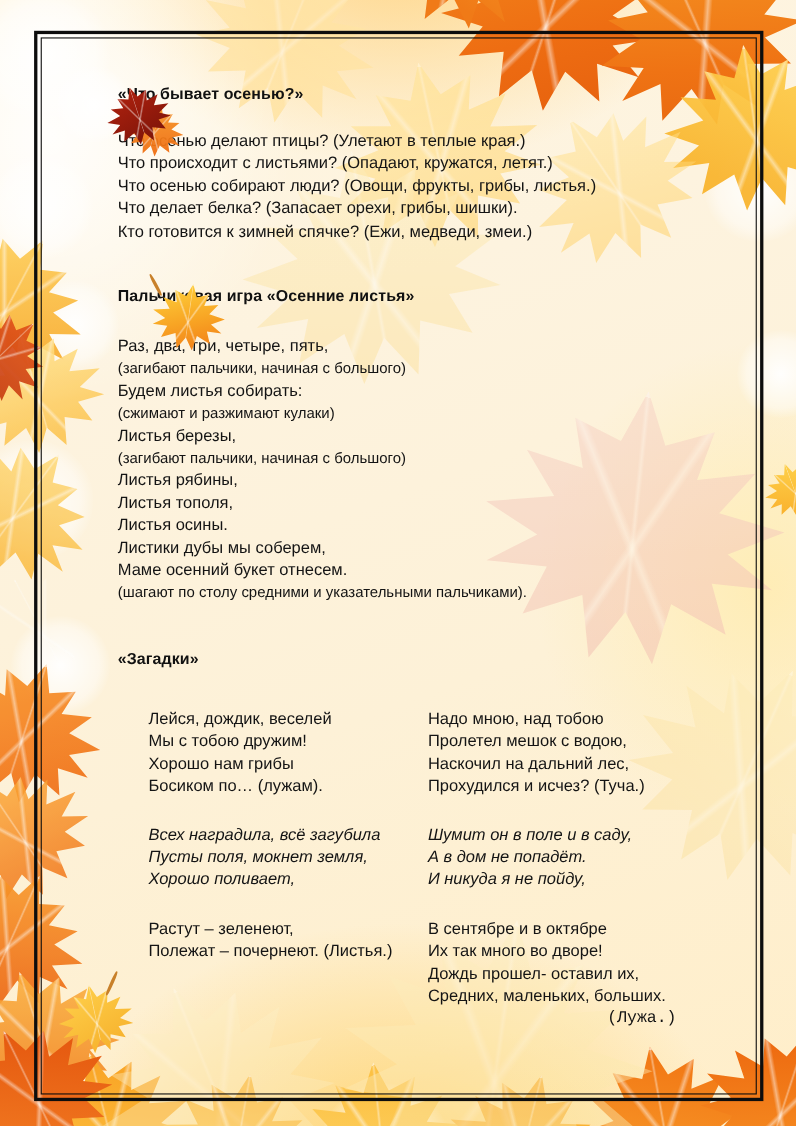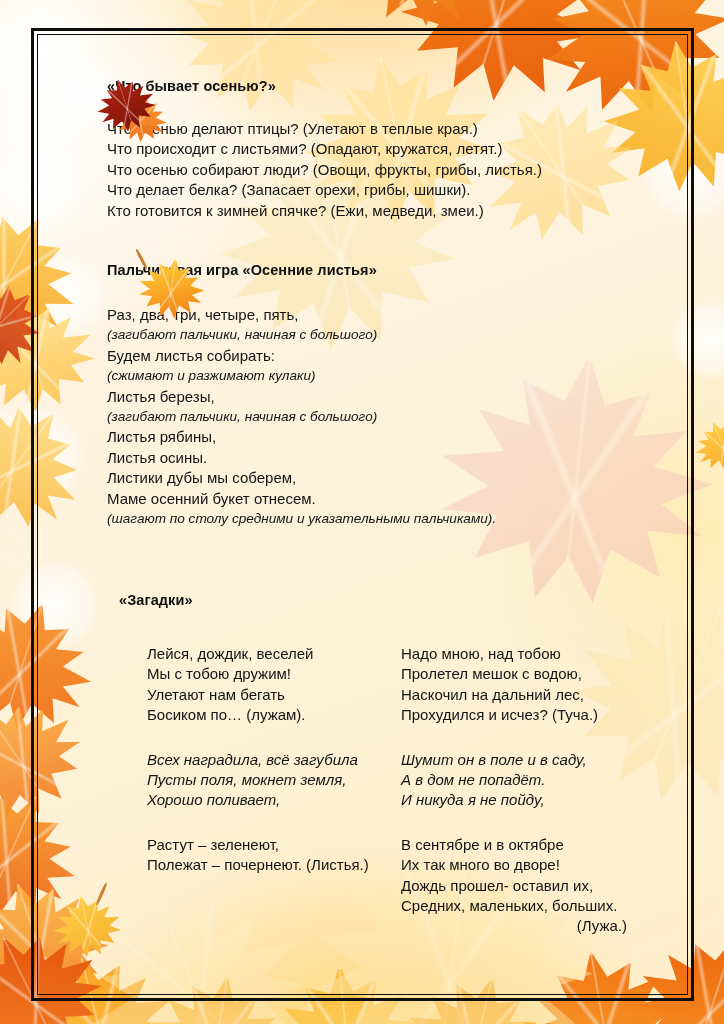--- a/index.html
+++ b/index.html
@@ -111,41 +111,40 @@
   h2.centered { text-align: left; }
 
   p.line {
     margin: 0;
     font-size: 15px;
     line-height: 20.4px;
     color: #141414;
     white-space: pre;
   }
   p.line.ital {
-    font-style: italic;
     font-size: 13.6px;
     line-height: 20.4px;
   }
   .riddle-row {
     position: relative;
     display: flex;
   }
   .riddle-col {
     box-sizing: border-box;
   }
   .riddle-col.left  { width: 290px; padding-left: 28px; }
   .riddle-col.right { width: 330px; padding-left: 10px; }
   .riddle-col p {
     margin: 0;
     font-size: 15px;
     line-height: 20.4px;
     color: #141414;
     white-space: pre;
   }
-  .riddle-col p.right-align { text-align: right; padding-right: 72px; }
+  .riddle-col p.right-align { text-align: right; padding-right: 72px; font-family: Liberation Mono, monospace; }
 </style>
 </head>
 <body>
 
 <div class="page">
 
   <div>
 
     <div class="bokeh" style="left:-20px; top:-10px; width:120px; height:120px;"></div>
     <div class="bokeh" style="left:50px; top:60px; width:70px; height:70px;"></div>
@@ -222,37 +221,38 @@
     <div class="section" style="left:70px; top:228px; width:560px;">
       <h2 class="section-title centered">Пальчиковая игра «Осенние листья»</h2>
       <div style="margin-top:27px;">
         <p class="line">Раз, два, три, четыре, пять,</p>
         <p class="line ital">(загибают пальчики, начиная с большого)</p>
         <p class="line">Будем листья собирать:</p>
         <p class="line ital">(сжимают и разжимают кулаки)</p>
         <p class="line">Листья березы,</p>
         <p class="line ital">(загибают пальчики, начиная с большого)</p>
         <p class="line">Листья рябины,</p>
+        <p class="line">Листья тополя,</p>
         <p class="line">Листья осины.</p>
         <p class="line">Листики дубы мы соберем,</p>
         <p class="line">Маме осенний букет отнесем.</p>
         <p class="line ital">(шагают по столу средними и указательными пальчиками).</p>
       </div>
     </div>
 
-    <div class="section" style="left:70px; top:558px; width:580px;margin-left:12px;">
+    <div class="section" style="left:70px; top:558px; width:580px;">
       <h2 class="section-title">«Загадки»</h2>
 
       <div style="margin-top:36px;">
 
         <div class="riddle-row">
           <div class="riddle-col left">
             <p>Лейся, дождик, веселей</p>
             <p>Мы с тобою дружим!</p>
-            <p>Улетают нам бегать</p>
+            <p>Хорошо нам грибы</p>
             <p>Босиком по… (лужам).</p>
           </div>
           <div class="riddle-col right">
             <p>Надо мною, над тобою</p>
             <p>Пролетел мешок с водою,</p>
             <p>Наскочил на дальний лес,</p>
             <p>Прохудился и исчез? (Туча.)</p>
           </div>
         </div>
 

